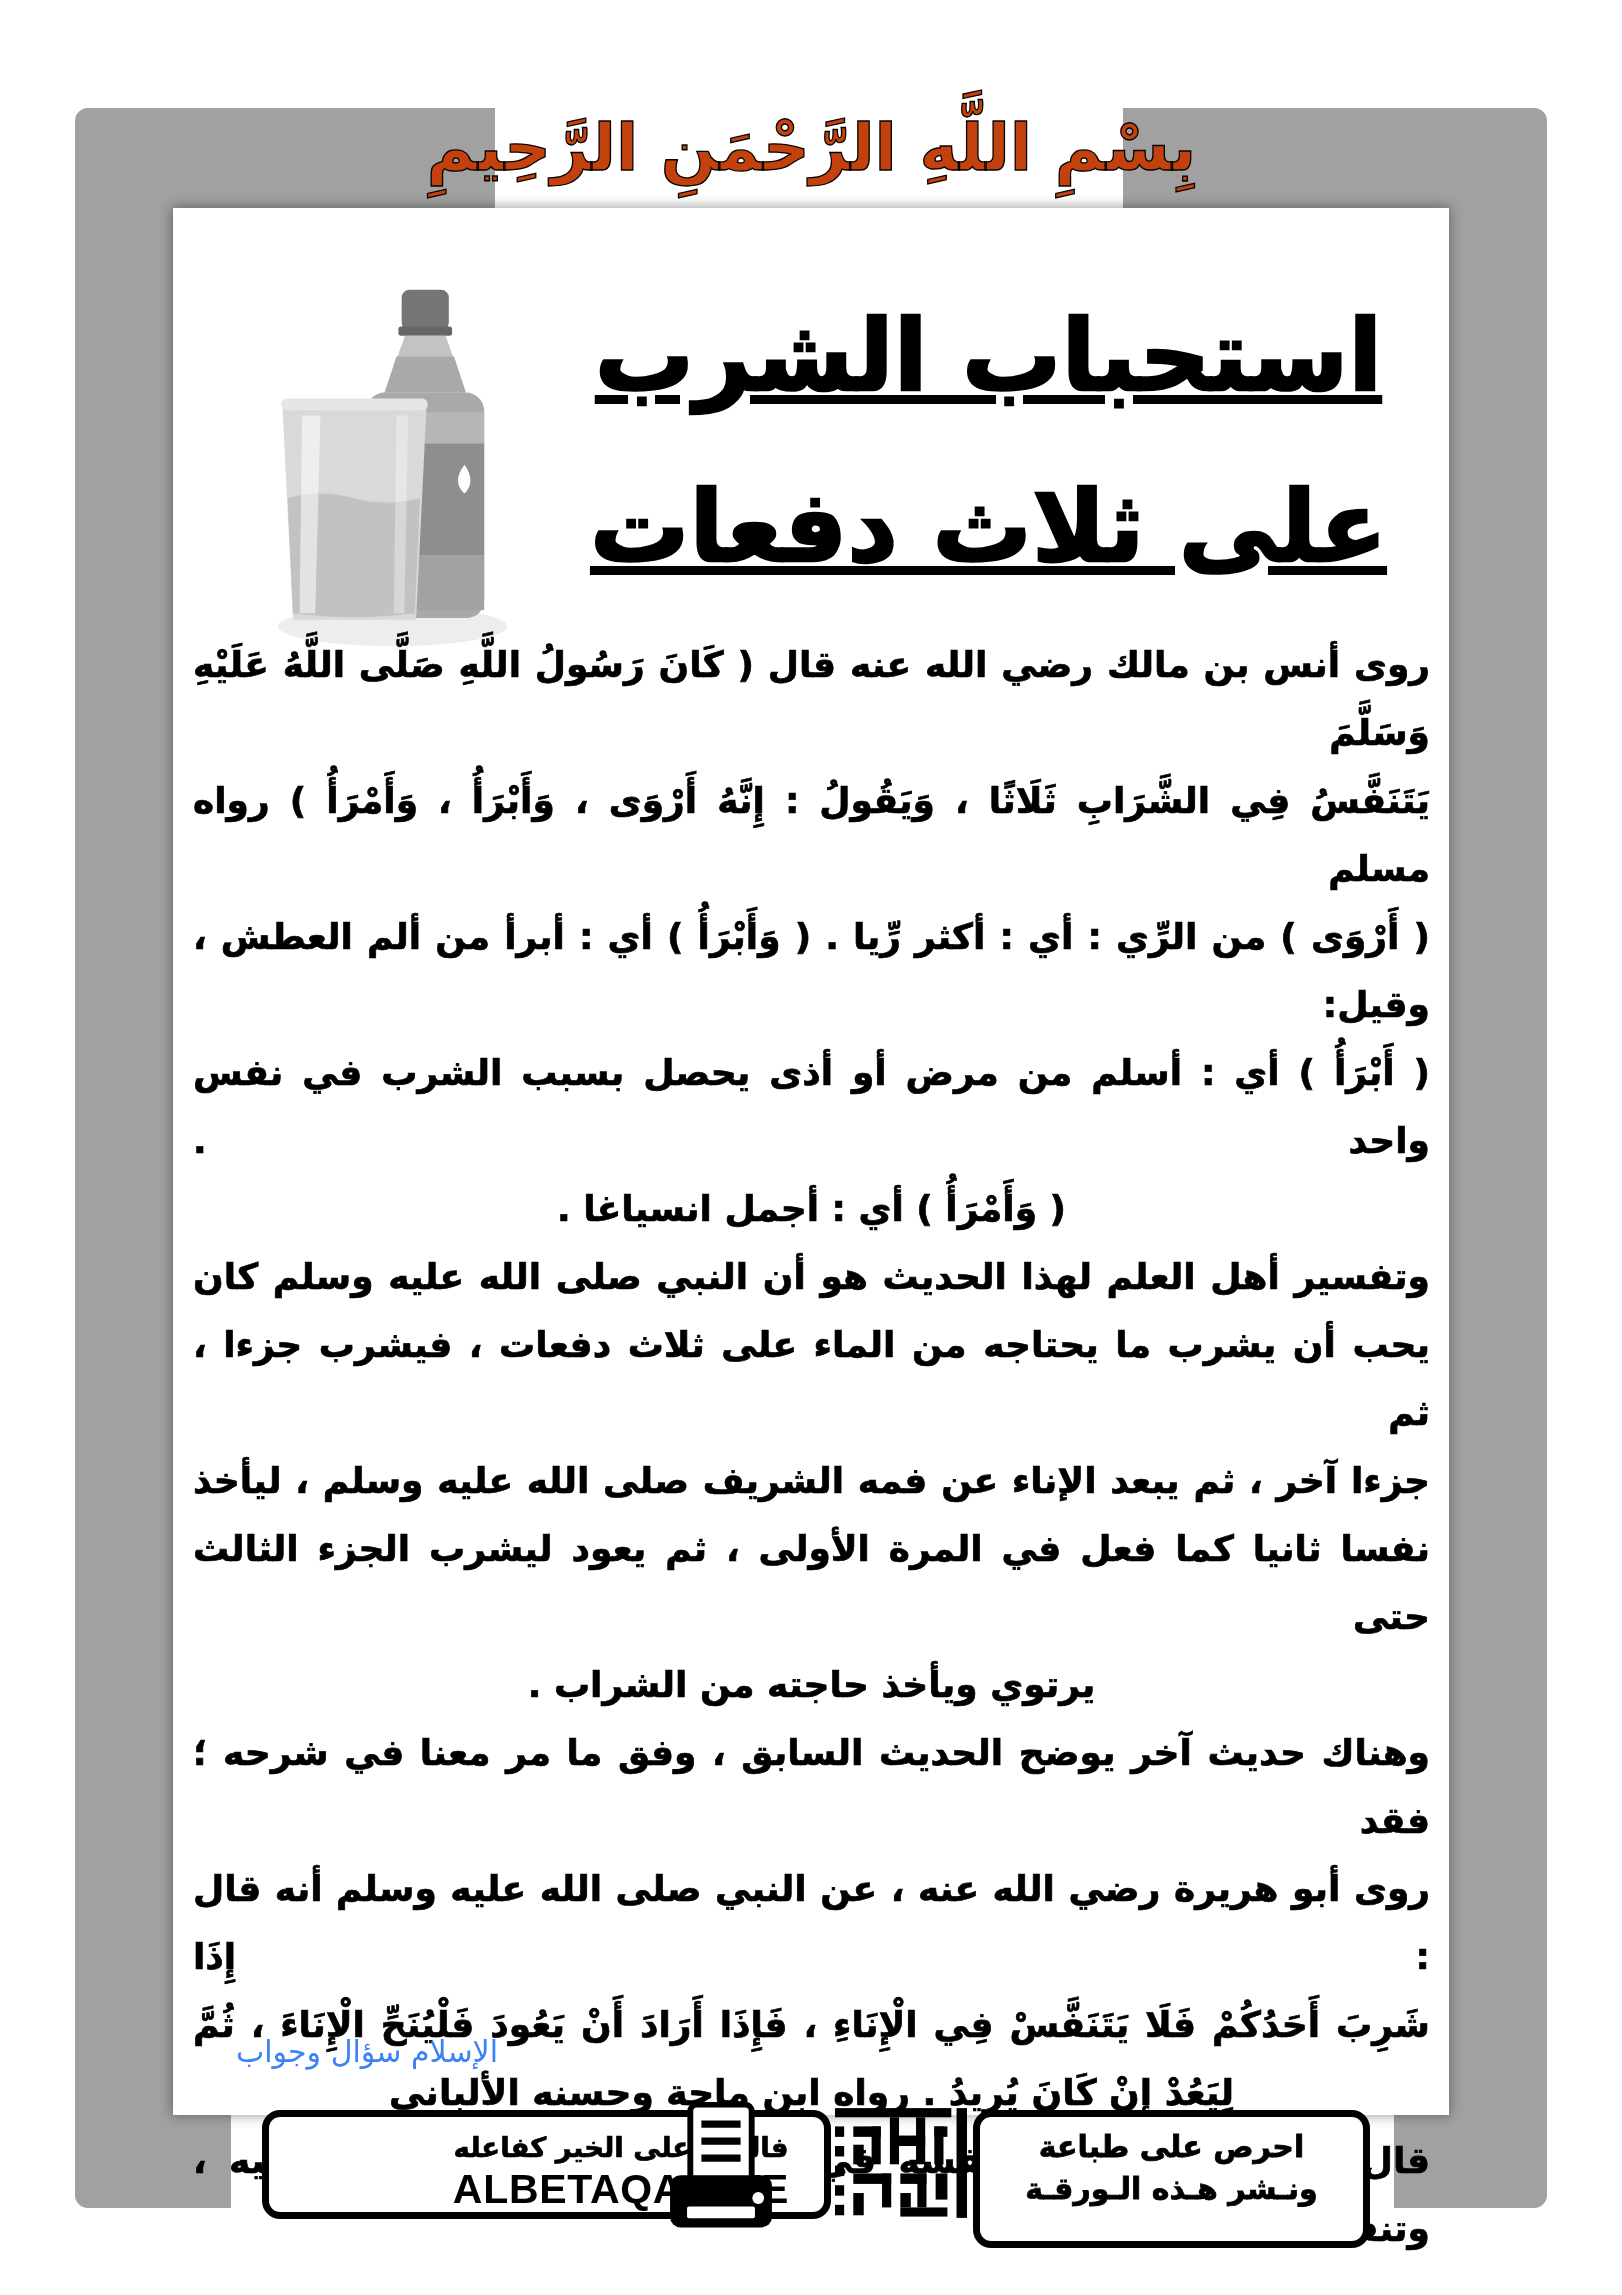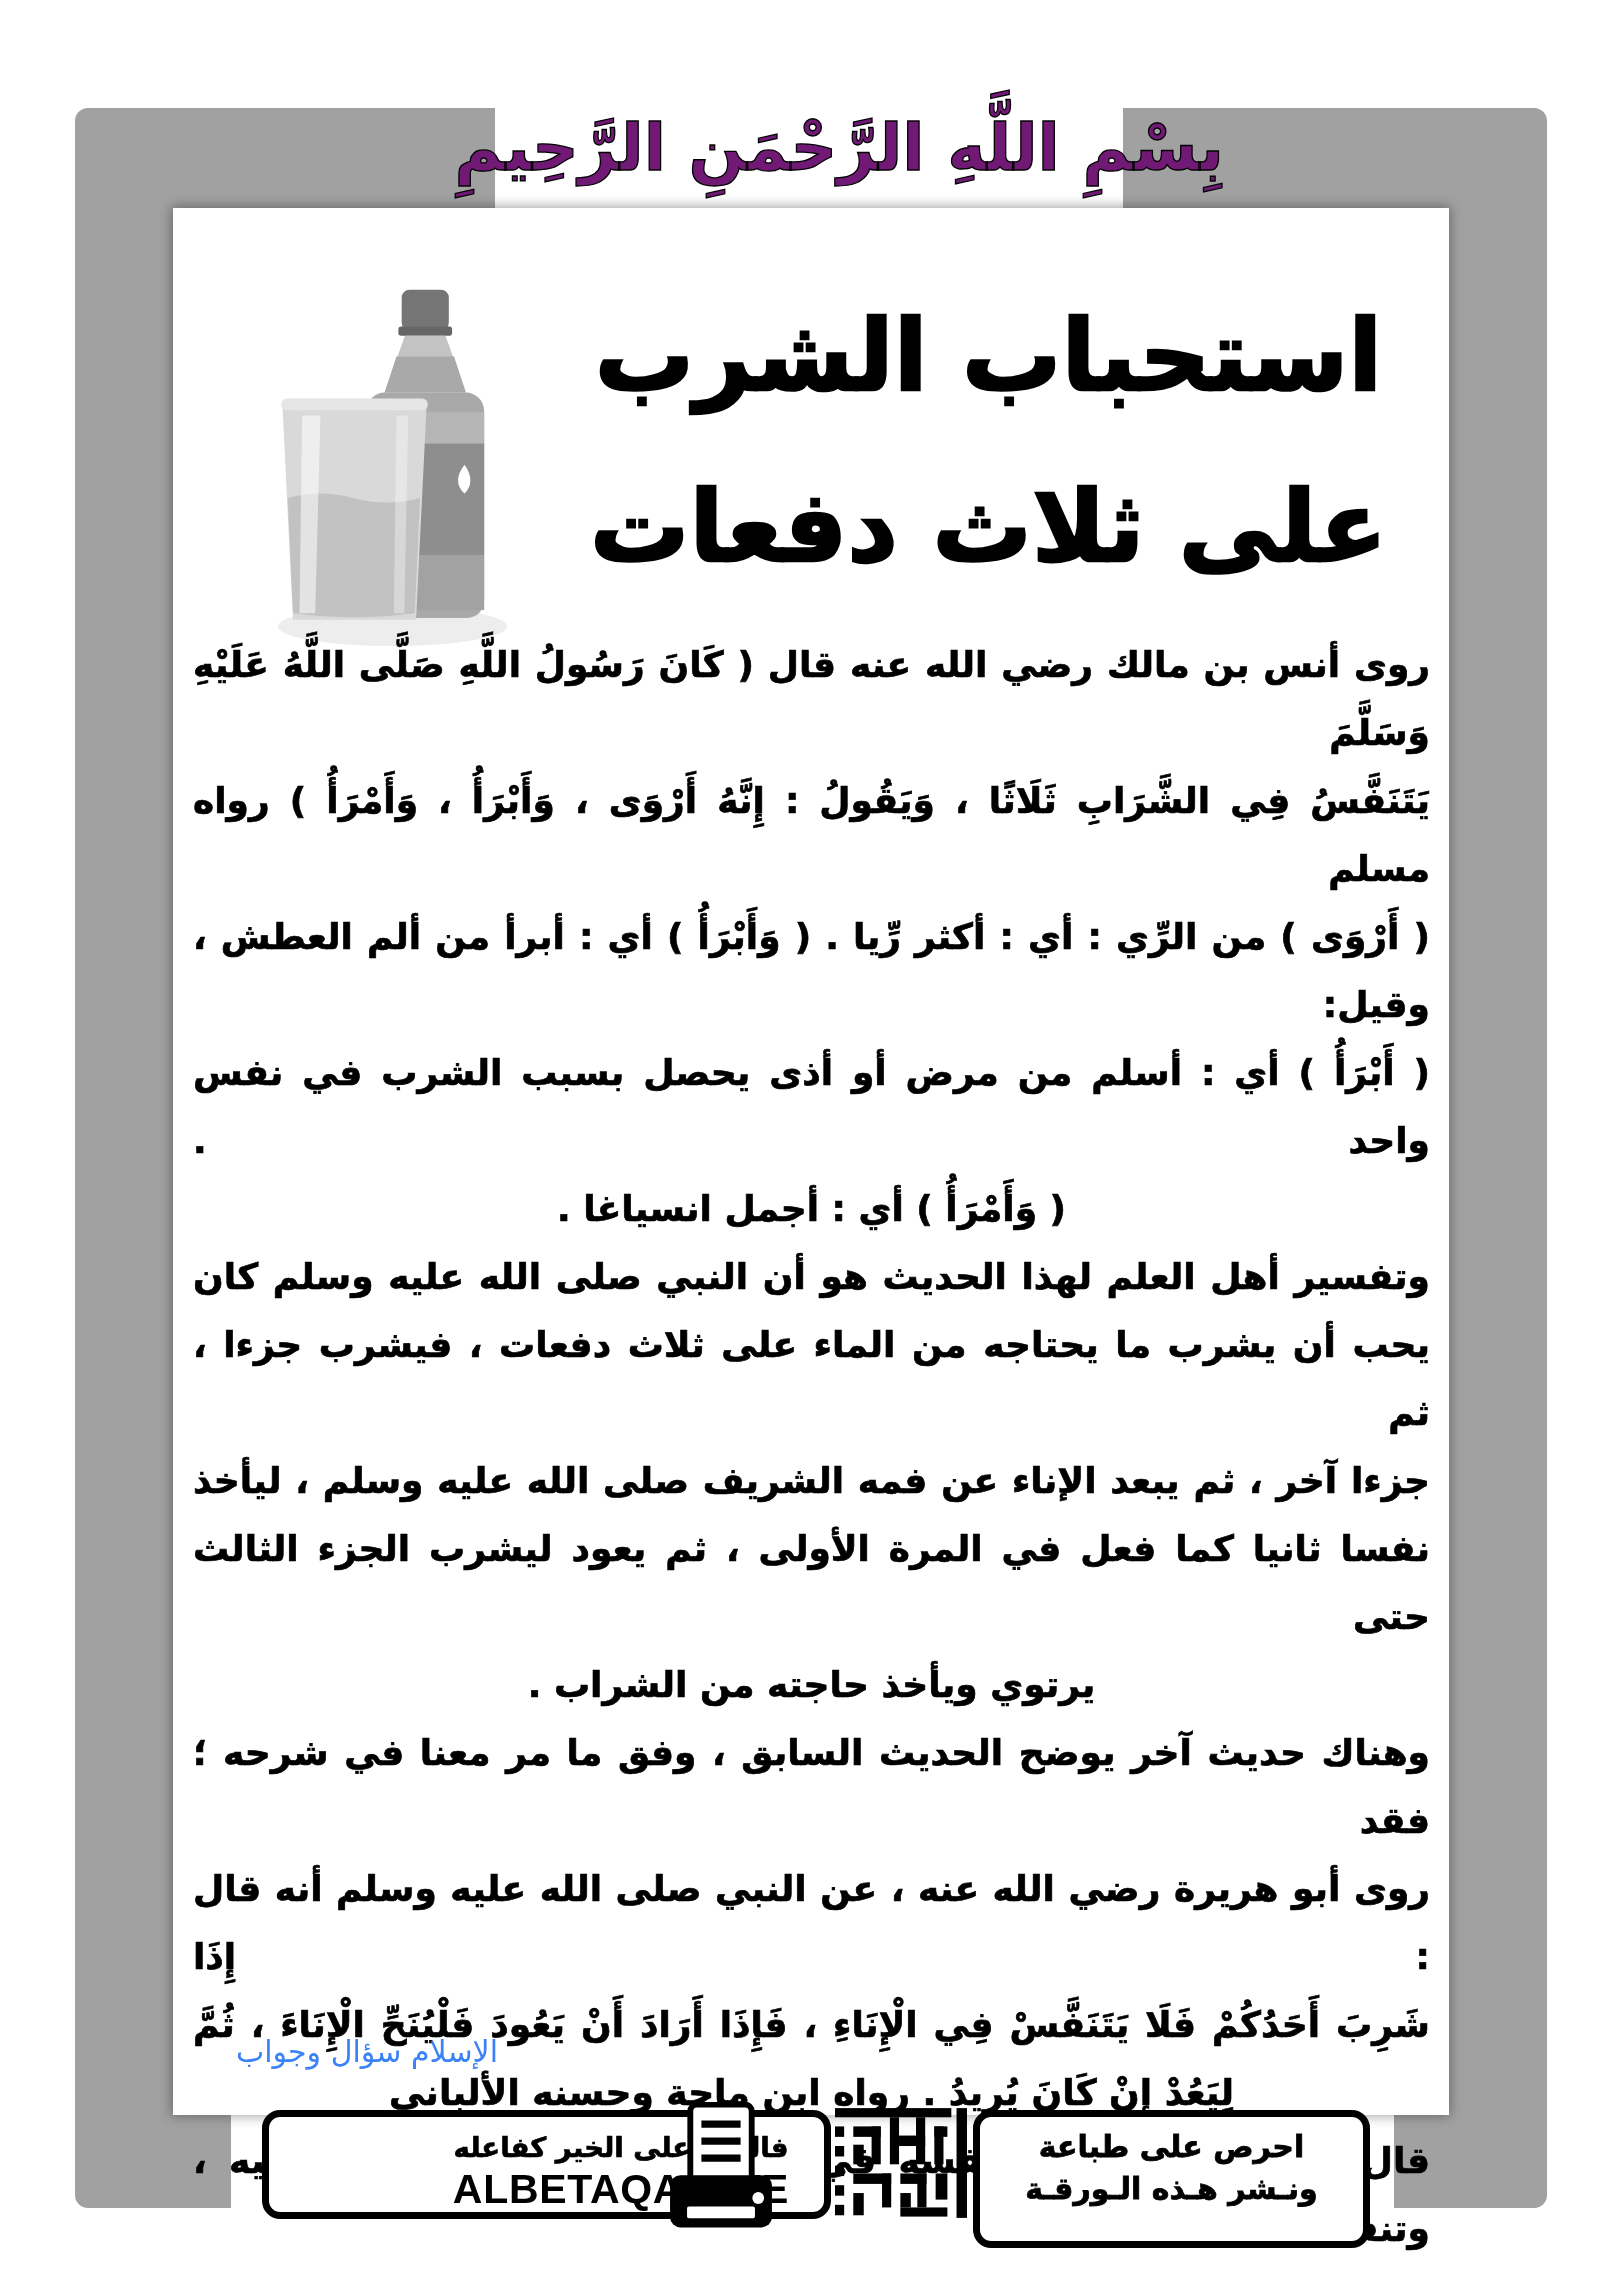--- a/index.html
+++ b/index.html
@@ -21,37 +21,36 @@
   
   .top-gap{
     position:absolute;left:495px;top:103px;width:628px;height:111px;background:#ffffff;
   }
   
   .bottom-gap{
     position:absolute;left:231px;top:2106px;width:1163px;height:190px;background:#ffffff;
   }
   
   .bismillah{
-    position:absolute;left:419px;top:110px;width:785px;
-    font-size:65px;font-weight:bold;color:#701a75;-webkit-text-stroke:1.3px #000;
+    position:absolute;left:419px;top:110px;width:785px;text-align:center;
+    font-size:65px;font-weight:bold;color:#c2410c;-webkit-text-stroke:1.3px #000;
     white-space:nowrap;
-    margin-left:20px;
   }
   
   .panel{
     position:absolute;left:173px;top:208px;width:1276px;height:1907px;
     background:#ffffff;box-shadow:0 0 11.8px 1.3px rgba(0,0,0,0.38);
   }
   
   .title-block{
     position:absolute;left:563px;top:306px;width:851px;text-align:center;color:#000;
   }
   .title-line{
     font-size:99px;font-weight:bold;-webkit-text-stroke:2.6px #000;
-    line-height:1.0;white-space:nowrap;
+    line-height:1.0;white-space:nowrap;text-decoration:underline;
   }
   .title-line + .title-line{margin-top:72px;}
   
   .illustration{position:absolute;left:268px;top:278px;width:249px;height:370px;}
   
   .body-text{
     position:absolute;left:193px;top:631px;width:1237px;color:#000;
     font-size:36px;font-weight:bold;line-height:68px;-webkit-text-stroke:0.7px #000;
     direction:rtl;
   }

